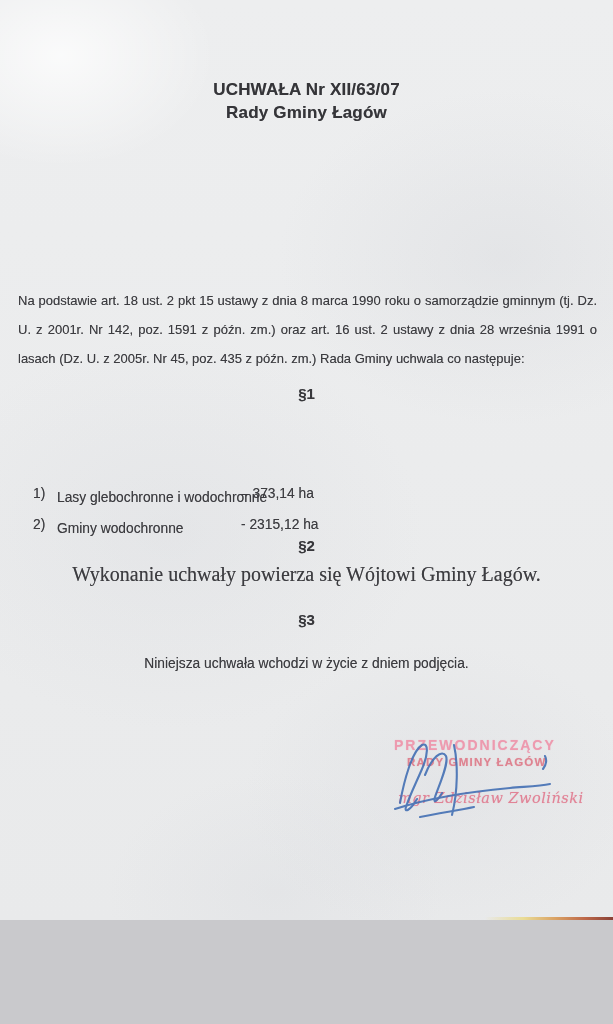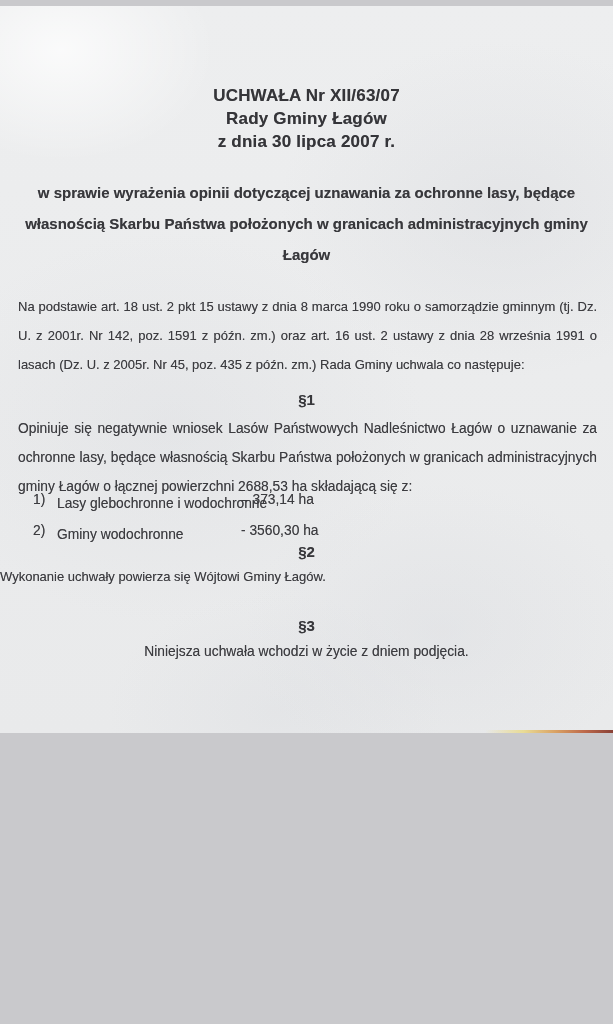--- a/index.html
+++ b/index.html
@@ -3,22 +3,22 @@
 <meta charset="utf-8">
 <style>
   html, body {
     margin: 0;
     padding: 0;
     background: #c9c9cc;
   }
   .page {
     position: relative;
     width: 613px;
-    height: 727px;
-    margin: 6px auto;
+    height: 920px;
+    margin: 0 auto;
     overflow: hidden;
     font-family: "Liberation Sans", sans-serif;
     color: #3c3c40;
     background-color: #ecedee;
     background-image:
       radial-gradient(ellipse 220px 160px at 10% 6%, rgba(255,255,255,0.75), rgba(255,255,255,0) 70%),
       radial-gradient(ellipse 320px 240px at 82% 28%, rgba(208,210,215,0.30), rgba(208,210,215,0) 70%),
       radial-gradient(ellipse 360px 280px at 28% 58%, rgba(212,214,219,0.28), rgba(212,214,219,0) 70%),
       radial-gradient(ellipse 280px 210px at 72% 86%, rgba(214,216,221,0.32), rgba(214,216,221,0) 70%),
       radial-gradient(ellipse 240px 170px at 45% 97%, rgba(218,220,224,0.35), rgba(218,220,224,0) 70%),
@@ -73,27 +73,28 @@
     top: 486px; left: 0; width: 613px;
   }
   .list-row { position: relative; height: 31px; font-size: 13.8px; }
   .list-num   { position: absolute; left: 33px; top: 0; }
   .list-label { position: absolute; left: 57px; top: 4px; }
   .list-value { position: absolute; left: 241px; top: 0; }
   .s2-heading { top: 537px; }
   .s2-body {
     position: absolute;
     top: 563px; left: 0; right: 0;
-    text-align: left;
-    font-size: 13px;
+    text-align: center;
+    font-size: 20px;
+    font-family: Liberation Serif, serif;
   }
   .s3-heading { top: 611px; }
   .s3-body {
     position: absolute;
-    top: 638px; left: 0; right: 0;
+    top: 656px; left: 0; right: 0;
     text-align: center;
     font-size: 13.8px;
   }
 
   .signature-block {
     position: absolute;
     left: 368px; top: 729px;
     width: 215px; height: 100px;
   }
   .stamp-line { position: absolute; white-space: nowrap; opacity: 0.82; }
@@ -140,40 +141,37 @@
   }
 </style>
 </head>
 <body>
 
 <div class="page">
 
   <div class="title-block doc-text">
     <div>UCHWAŁA Nr XII/63/07</div>
     <div>Rady Gminy Łagów</div>
-    <div>z dnia 30 lipca 2007 r.</div>
   </div>
 
-  <div class="subject doc-text">w sprawie wyrażenia opinii dotyczącej uznawania za ochronne lasy, będące własnością Skarbu Państwa położonych w granicach administracyjnych gminy Łagów</div>
 
   <div class="preamble doc-text">Na podstawie art. 18 ust. 2 pkt 15 ustawy z dnia 8 marca 1990 roku o samorządzie gminnym (tj. Dz. U. z 2001r. Nr 142, poz. 1591 z późn. zm.) oraz art. 16 ust. 2 ustawy z dnia 28 września 1991 o lasach (Dz. U. z 2005r. Nr 45, poz. 435 z późn. zm.) Rada Gminy uchwala co następuje:</div>
 
   <div class="sec-heading s1-heading doc-text">§1</div>
-  <div class="s1-body doc-text">Opiniuje się negatywnie wniosek Lasów Państwowych Nadleśnictwo Łagów o uznawanie za ochronne lasy, będące własnością Skarbu Państwa położonych w granicach administracyjnych gminy Łagów o łącznej powierzchni 2688,53 ha składającą się z:</div>
 
   <div class="list-block">
     <div class="list-row doc-text">
       <span class="list-num">1)</span>
       <span class="list-label">Lasy glebochronne i wodochronne</span>
       <span class="list-value">–  373,14 ha</span>
     </div>
     <div class="list-row doc-text">
       <span class="list-num">2)</span>
       <span class="list-label">Gminy wodochronne</span>
-      <span class="list-value">- 3560,30 ha</span>
+      <span class="list-value">- 2315,12 ha</span>
     </div>
   </div>
 
   <div class="sec-heading s2-heading doc-text">§2</div>
   <div class="s2-body doc-text">Wykonanie uchwały powierza się Wójtowi Gminy Łagów.</div>
 
   <div class="sec-heading s3-heading doc-text">§3</div>
   <div class="s3-body doc-text">Niniejsza uchwała wchodzi w życie z dniem podjęcia.</div>
 
   <div class="signature-block">

